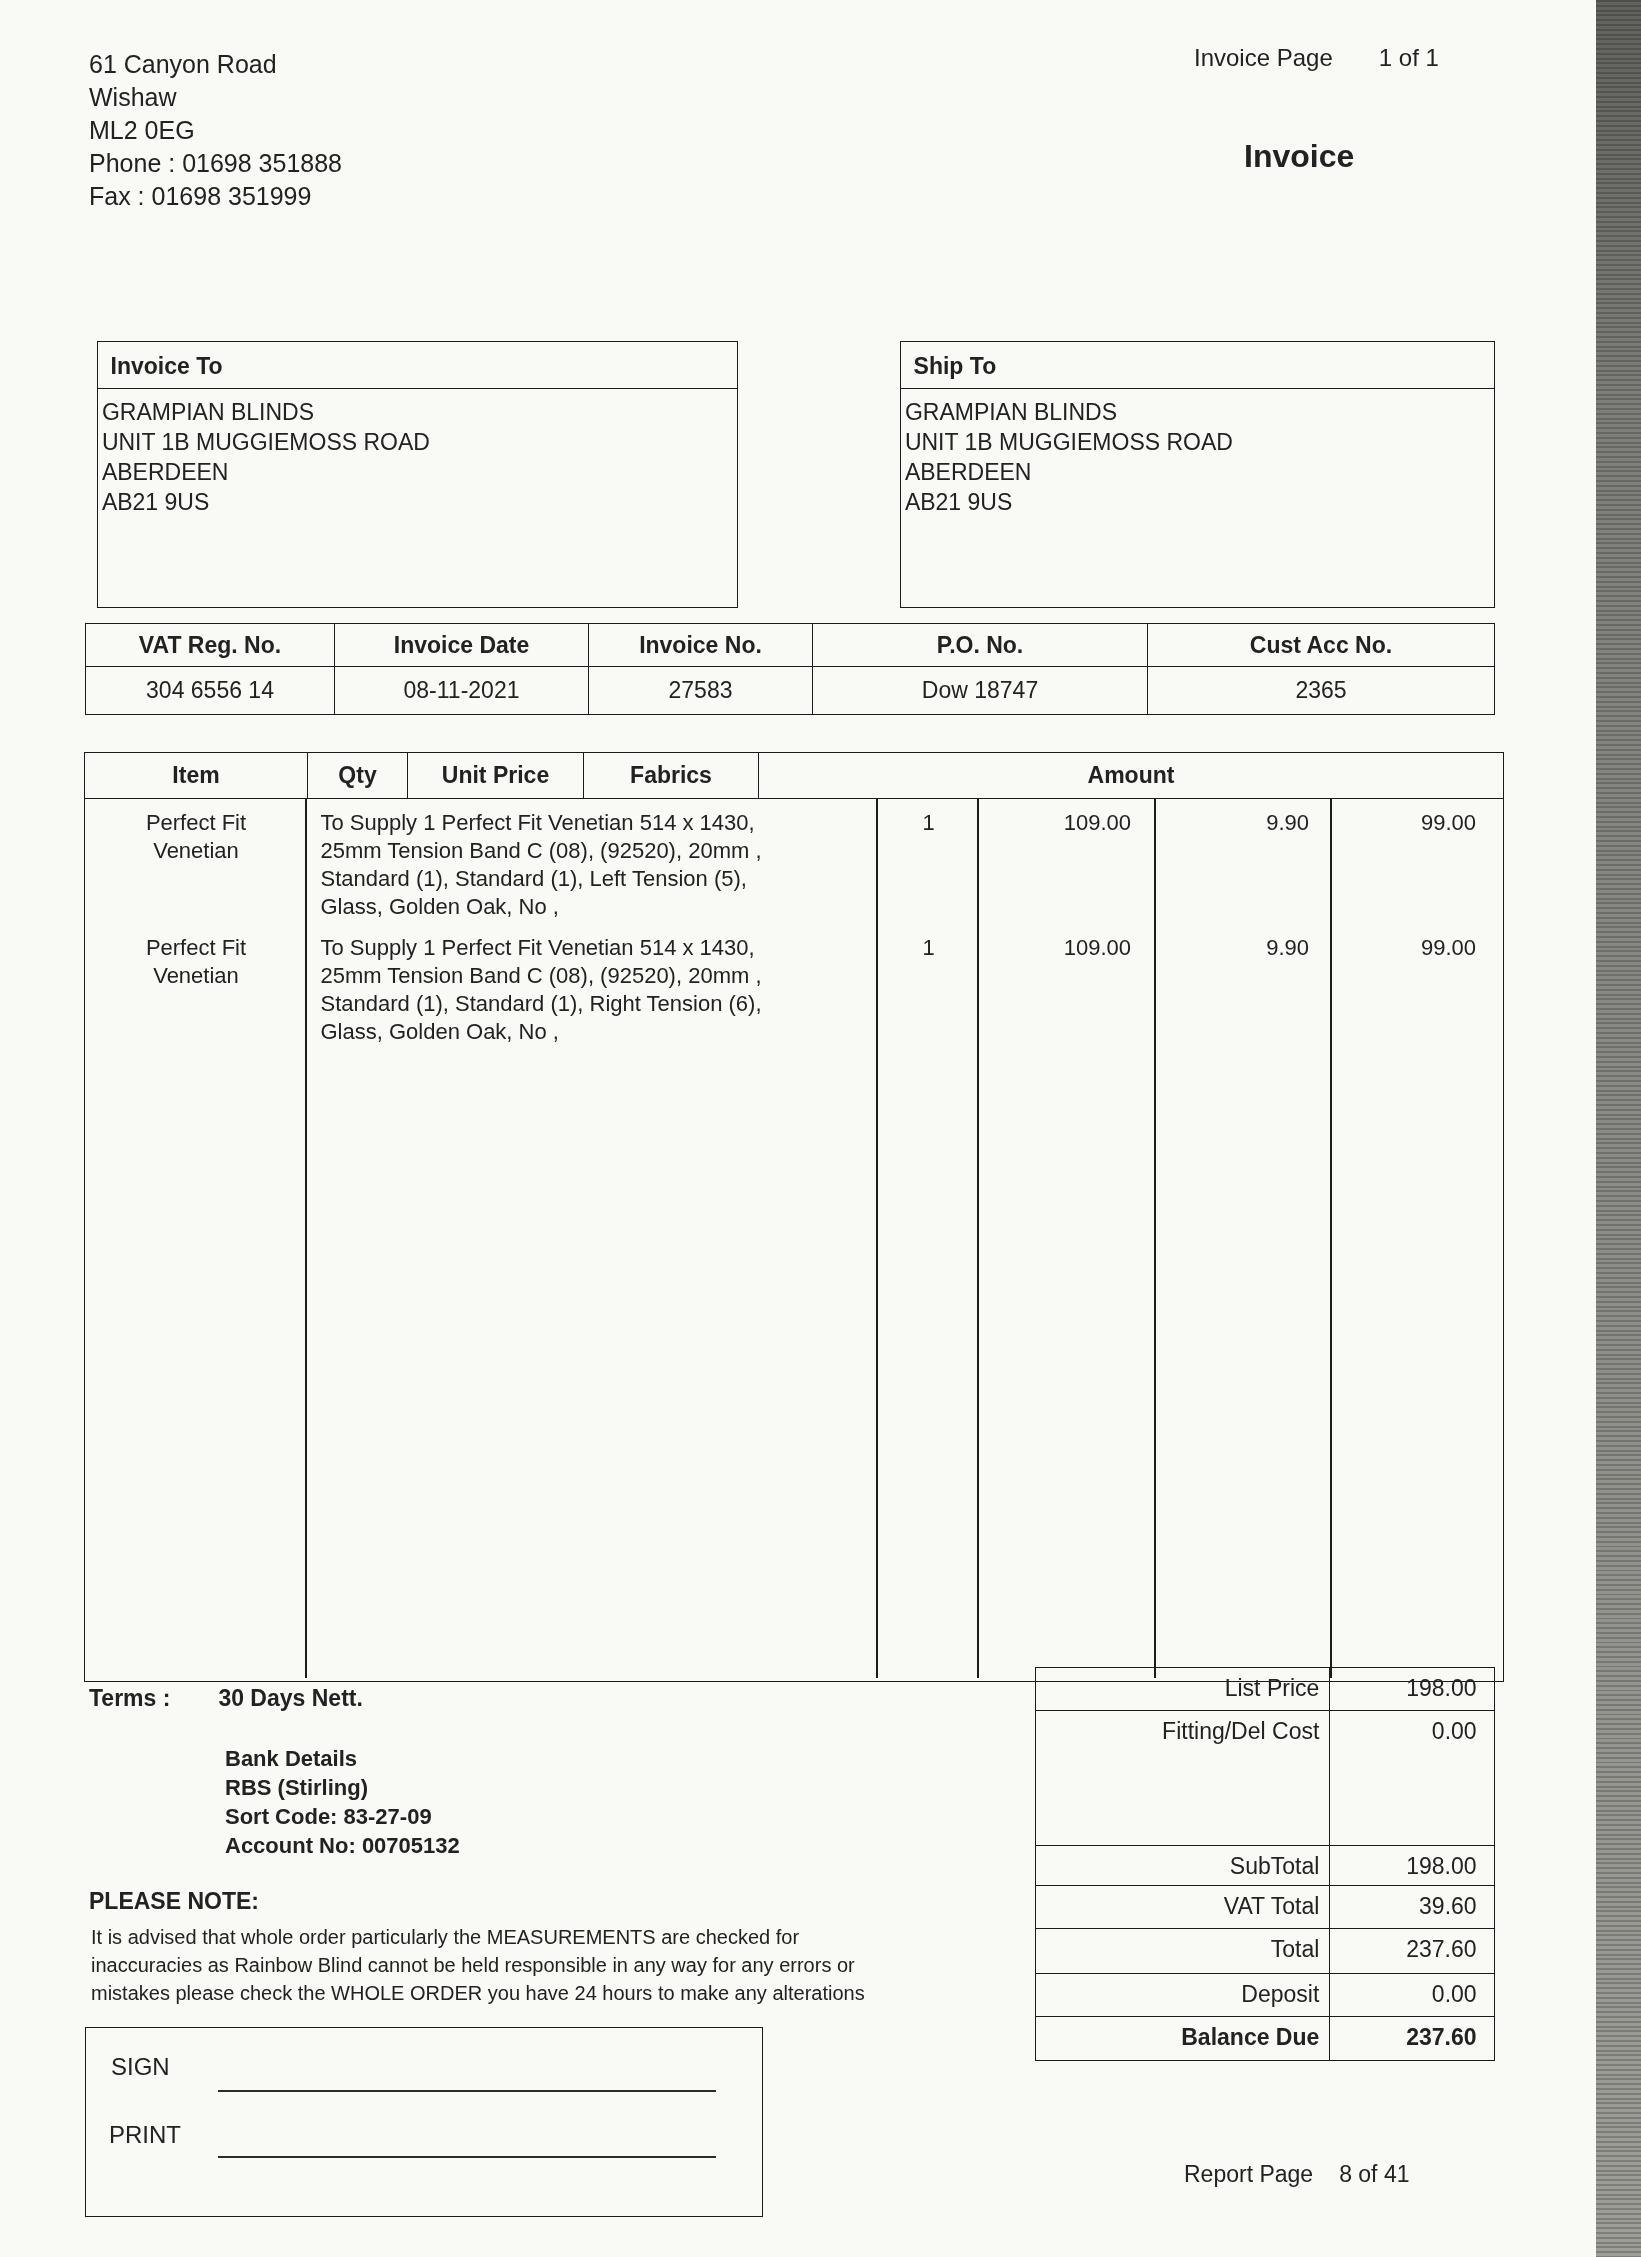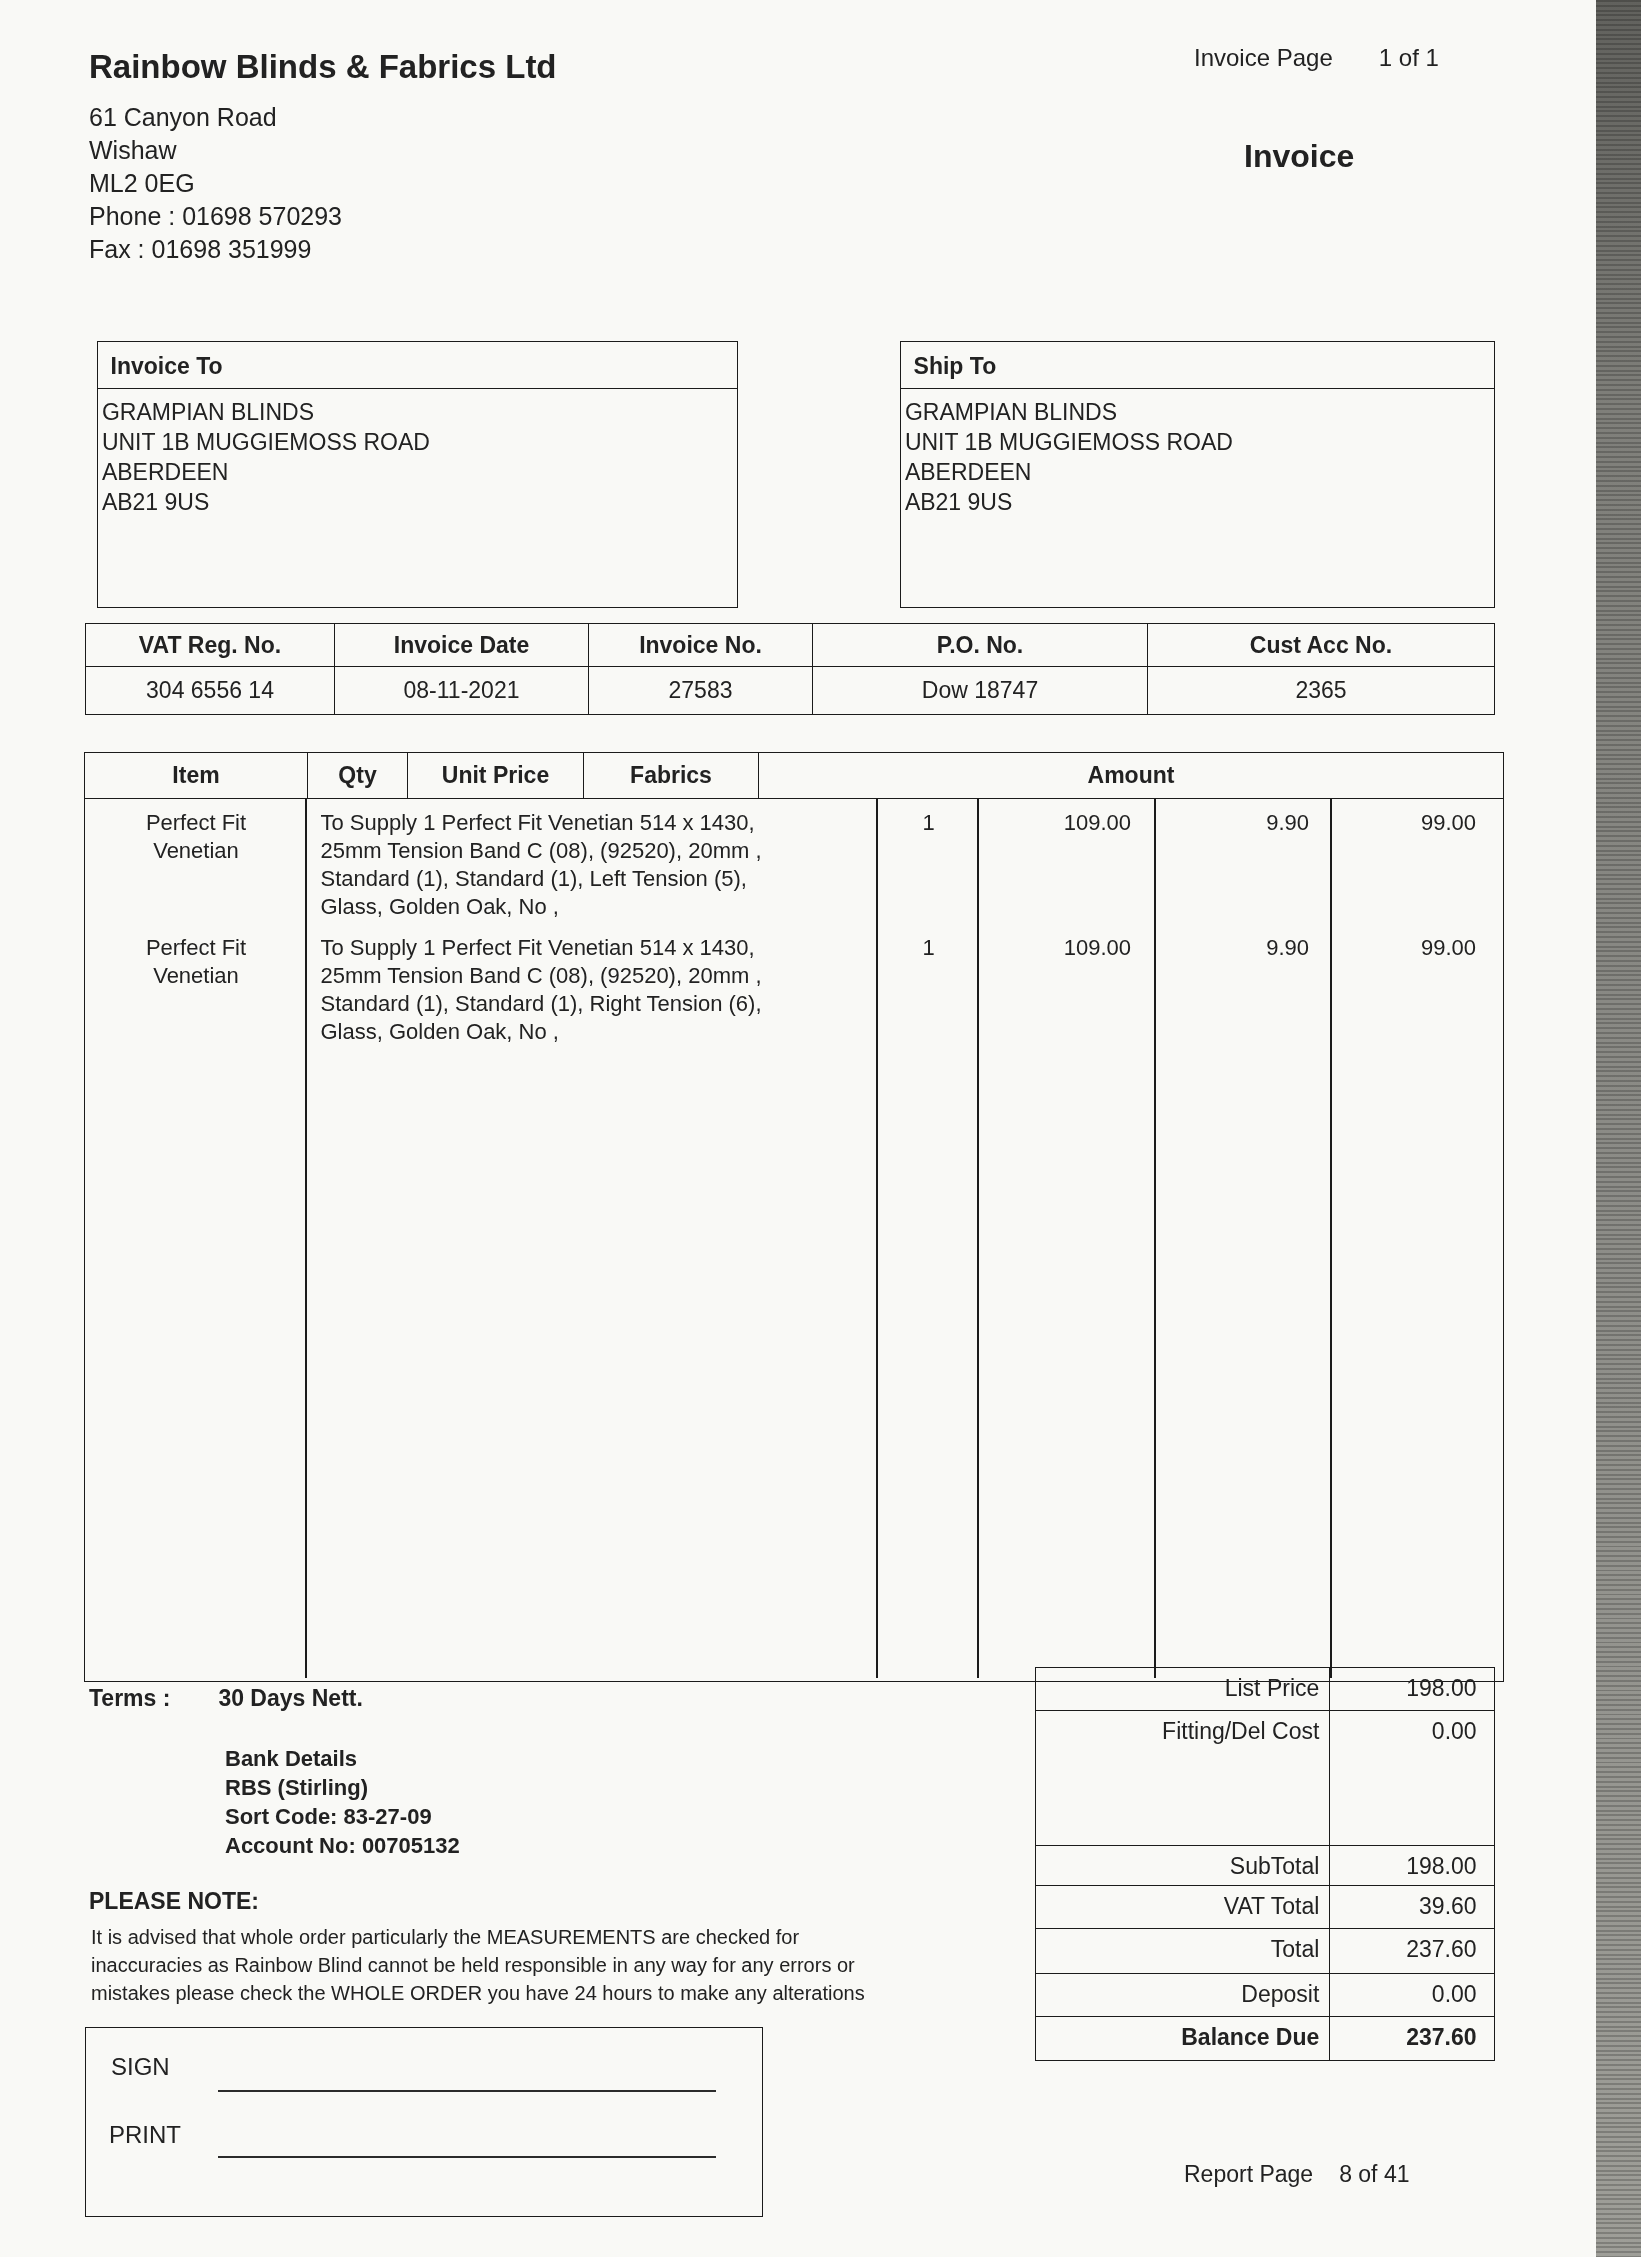--- a/index.html
+++ b/index.html
@@ -87,25 +87,24 @@
 
   <div class="scanner-strip"></div>
 
   <div class="invoice-page-row">
     <span>Invoice  Page</span>
     <span>1 of  1</span>
   </div>
   <div class="invoice-title">Invoice</div>
 
   <div class="company">
-    <div class="company-name">Rainbow Blinds &amp; Fabrics Ltd</div>
     <div class="company-line">61 Canyon Road</div>
     <div class="company-line">Wishaw</div>
     <div class="company-line">ML2 0EG</div>
-    <div class="company-line">Phone : 01698 570293</div>
+    <div class="company-line">Phone : 01698 351888</div>
     <div class="company-line">Fax : 01698 351999</div>
   </div>
 
   <div class="addr-box invoice-to">
     <div class="box-title">Invoice To</div>
     <div class="box-lines">
       <div>GRAMPIAN BLINDS</div>
       <div>UNIT 1B MUGGIEMOSS ROAD</div>
       <div>ABERDEEN</div>
       <div>AB21 9US</div>

